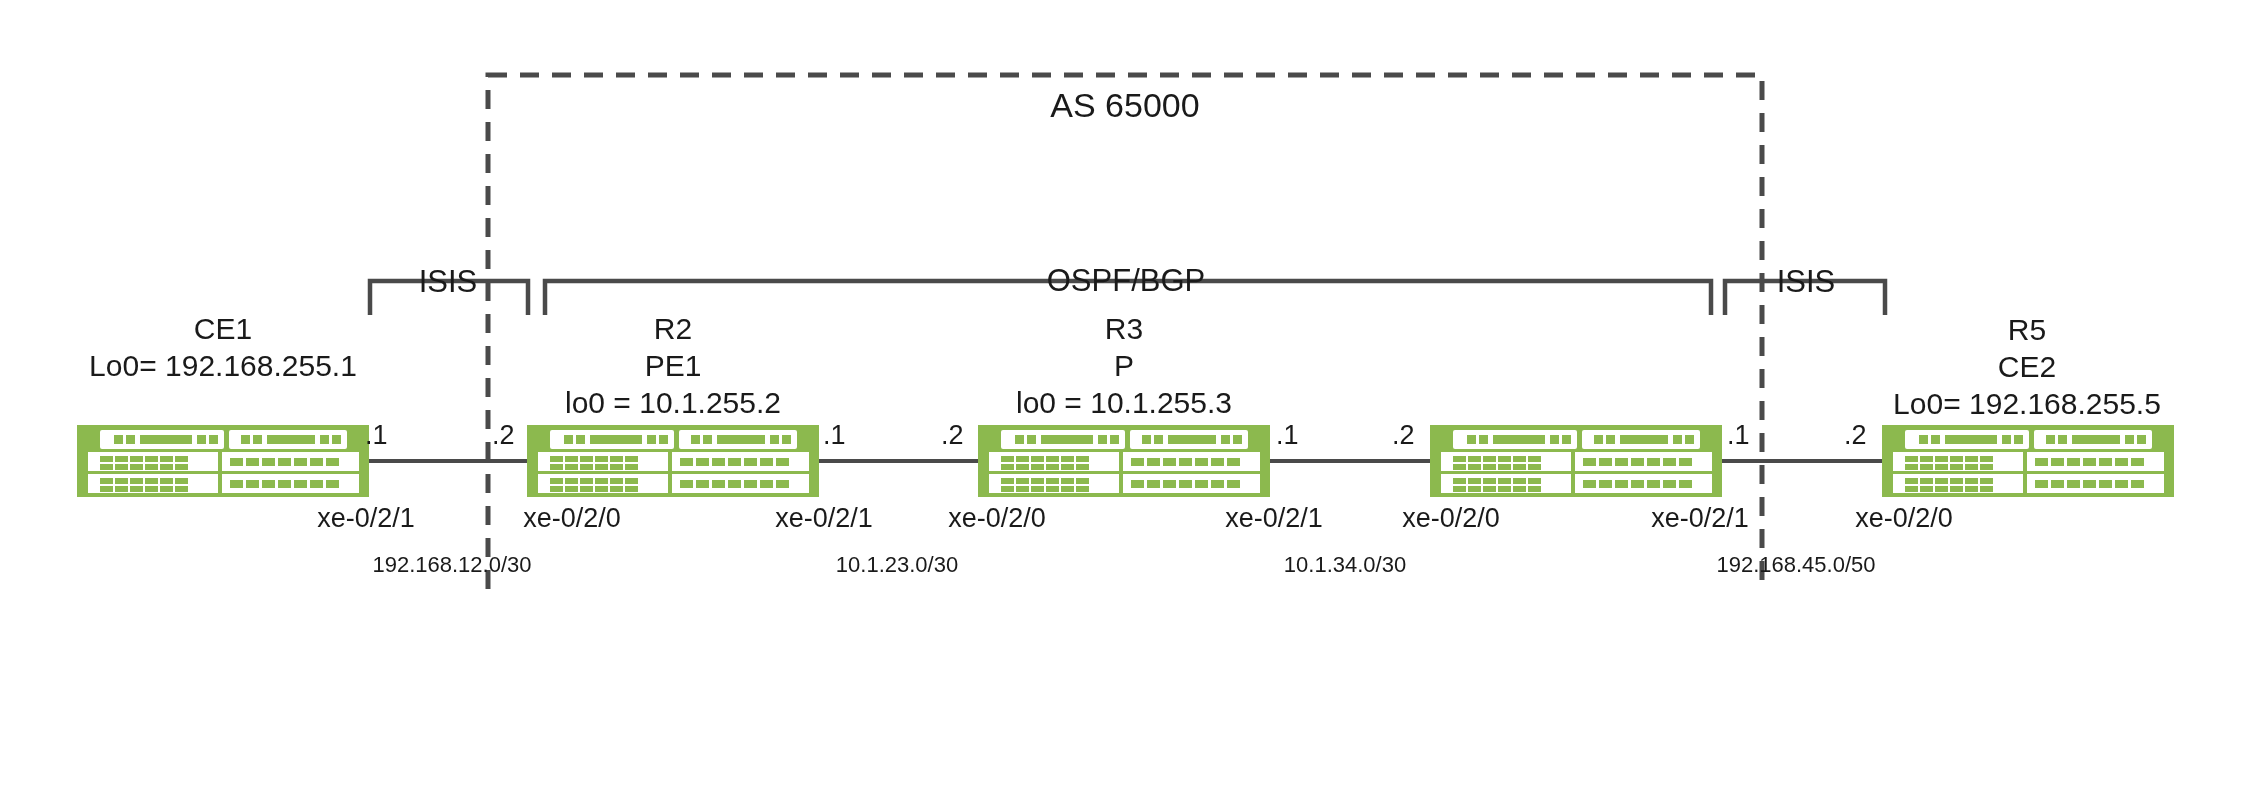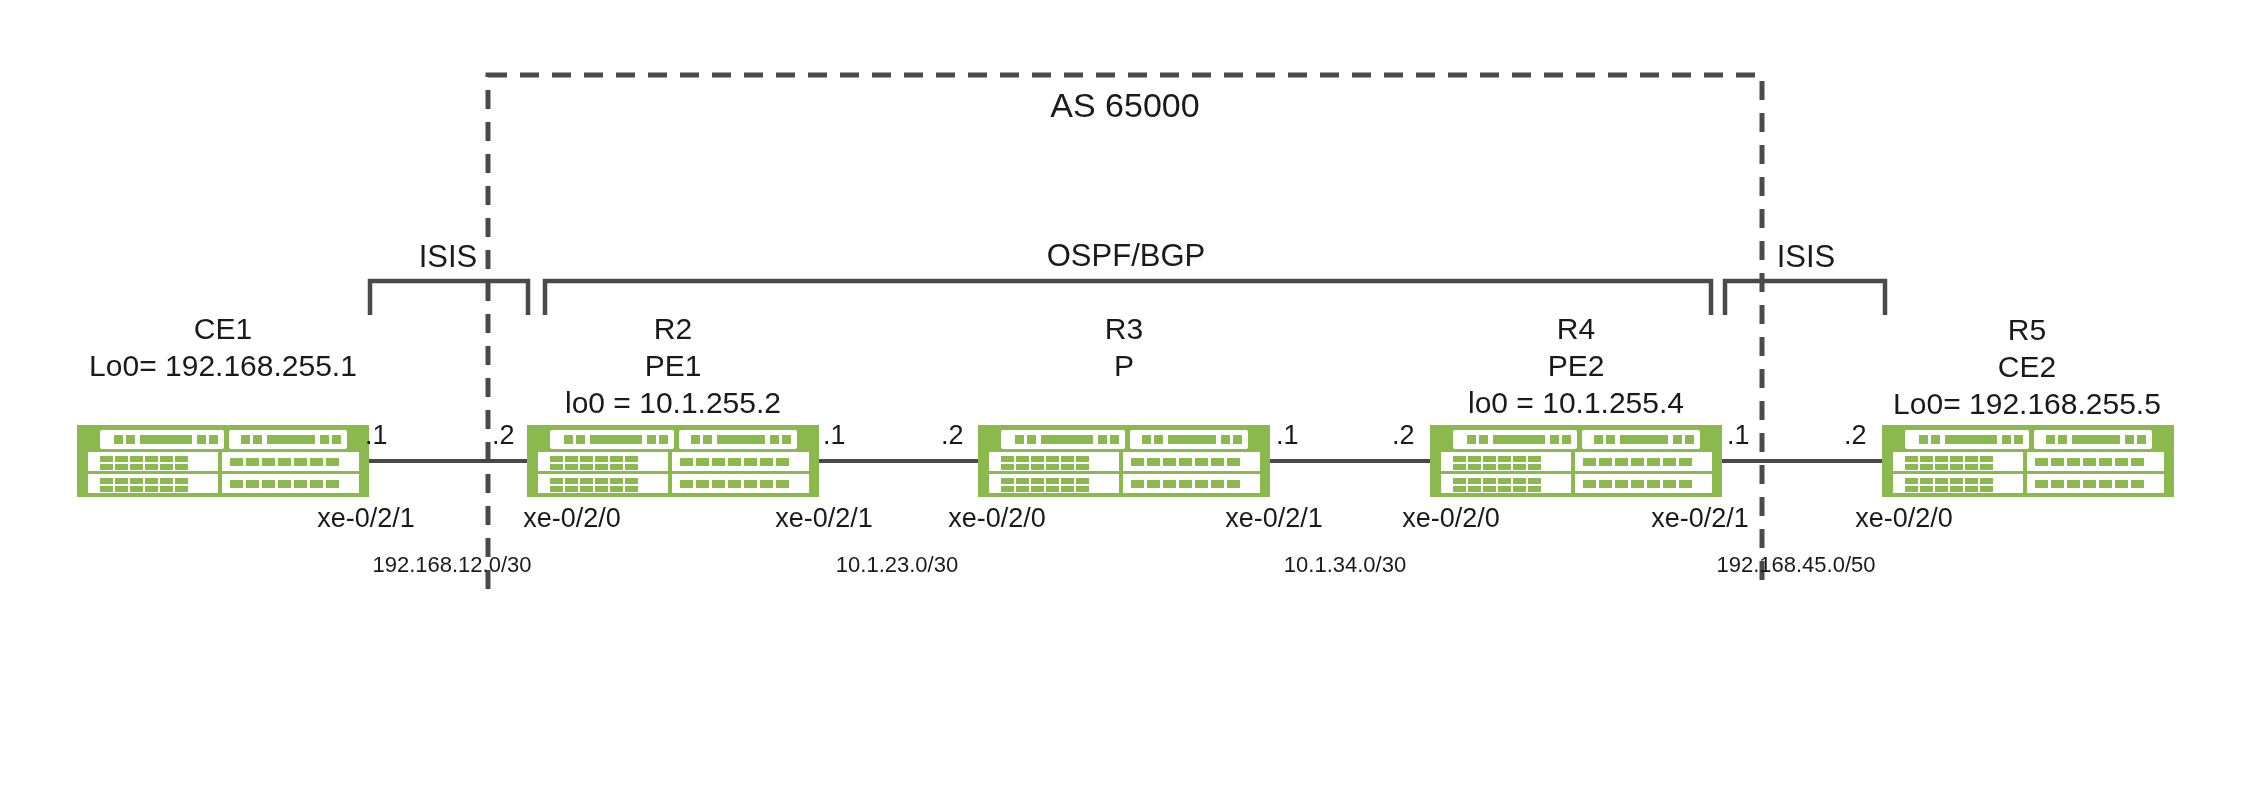--- a/index.html
+++ b/index.html
@@ -9,21 +9,21 @@
     height: 590px;
     background: #ffffff;
     font-family: "Liberation Sans", sans-serif;
     color: #1a1a1a;
     overflow: hidden;
   }
   .layer { position: absolute; left: 0; top: 0; }
   .lbl { position: absolute; white-space: nowrap; }
   .center { transform: translateX(-50%); text-align: center; }
   .as-label   { font-size: 34px; }
-  .proto-label{ font-size: 31px; }
+  .proto-label{ font-size: 31px; margin-top: 25px; }
   .router-label { font-size: 30px; line-height: 37px; }
   .ip-label   { font-size: 27px; }
   .if-label   { font-size: 27px; margin-left: 16px; }
   .net-label  { font-size: 22px; }
   .watermark  {
     font-size: 26px;
     color: #8c8c8c;
     transform: translate(-50%, -50%) rotate(-90deg);
     letter-spacing: 1px;
   }
@@ -135,25 +135,21 @@
     <div>Lo0= 192.168.255.1</div>
   </div>
   <div class="lbl center router-label" style="left:673px; top:310px">
     <div>R2</div>
     <div>PE1</div>
     <div>lo0 = 10.1.255.2</div>
   </div>
   <div class="lbl center router-label" style="left:1124px; top:310px">
     <div>R3</div>
     <div>P</div>
-  </div>
-  <div class="lbl center router-label" style="left:1576px; top:310px">
-    <div>R4</div>
-    <div>PE2</div>
-    <div>lo0 = 10.1.255.4</div>
+    <div>lo0 = 10.1.255.3</div>
   </div>
   <div class="lbl center router-label" style="left:2027px; top:311px">
     <div>R5</div>
     <div>CE2</div>
     <div>Lo0= 192.168.255.5</div>
   </div>
 
   <div class="lbl ip-label" style="left:365px;  top:420px">.1</div>
   <div class="lbl ip-label" style="left:492px;  top:420px">.2</div>
   <div class="lbl ip-label" style="left:823px;  top:420px">.1</div>

